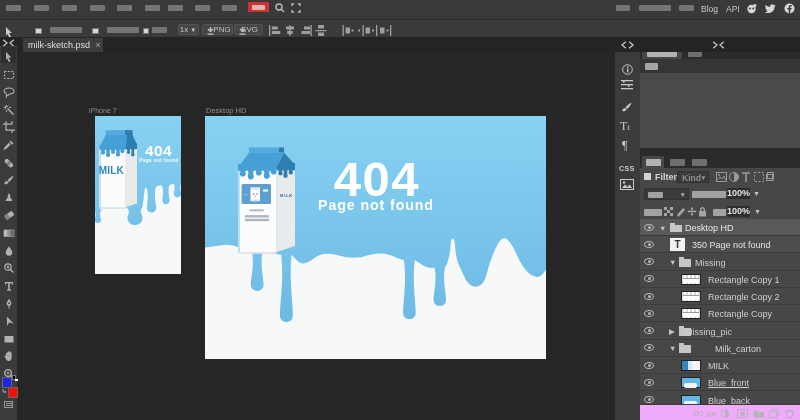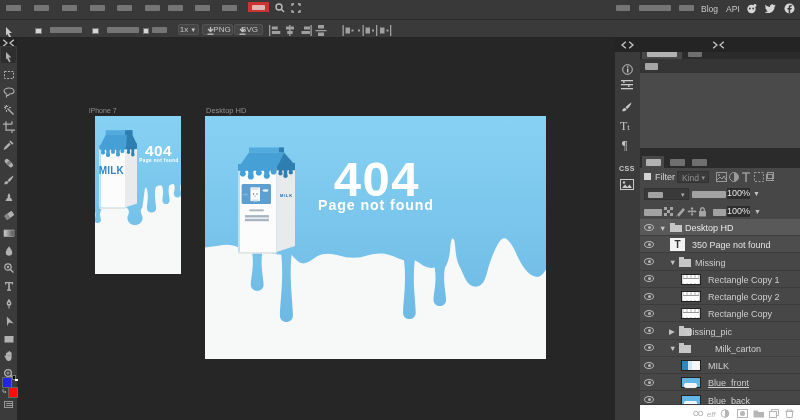--- a/index.html
+++ b/index.html
@@ -23,21 +23,21 @@
 #canvas{left:17px;top:52px;width:598px;height:368px;background:#262626;}
 
 #ltools{left:0;top:45.5px;width:17px;height:374.5px;background:#3b3b3b;}
 #ltools svg{opacity:0.85;}
 
 #rstrip{left:615px;top:37px;width:25px;height:383px;background:#3b3b3b;}
 #rstriptop{left:615px;top:37px;width:25px;height:15px;background:#242424;}
 
 #rpanel{left:640px;top:37px;width:160px;height:383px;background:#474747;}
 #rpaneltop{left:640px;top:37px;width:160px;height:15px;background:#242424;}
-.seg{position:absolute;left:0;width:160px;}
+.seg{position:absolute;left:0;width:160px;font-weight:bold;}
 .ptab{position:absolute;height:12px;font-size:8.5px;line-height:12px;padding:0 5px;color:#9a9a9a;}
 .ptab .zh{background:#6f6f6f;}
 .ptab.on .zh{background:#b2b2b2;}
 .ptab.on{background:#474747;color:#e8e8e8;}
 .lrow{position:absolute;left:0;width:160px;height:17px;border-bottom:1px solid #3c3c3c;color:#cfcfcf;font-size:9px;}
 .lrow .nm{position:absolute;top:4px;}
 svg{display:block;}
 .icn{position:absolute;}
 .zh{position:absolute;display:block;background:#757575;border-radius:1px;}
 .eye{position:absolute;left:4px;top:4.5px;width:10px;height:7px;}
@@ -133,20 +133,23 @@
 <path d="M41.5 0h1.3v11h-1.3z M35 1.5h6v3h-6z M32.5 6h8.5v3h-8.5z"></path>
 <path d="M46.5 5h11v1.3h-11z M49 0h6v3.5h-6z M49 7.5h6v3.5h-6z"></path>
 <path d="M73.5 0h1.3v11h-1.3z M76.5 2.5h4.5v6h-4.5z M82.5 4.5h2v2h-2z"></path>
 <path d="M91.5 0h1.3v11h-1.3z M94.5 2.5h4.5v6h-4.5z M101 4.5h2v2h-2z M87 4.5h2v2h-2z" transform="translate(2,0)"></path>
 <path d="M111 2.5h4.5v6H111z M117.5 4.5h2v2h-2z M107 0h1.3v11H107z M121 0h1.3v11H121z"></path>
 </g>
       </svg>
   </div>
 
   <div class="abs" id="canvas"></div>
+  <div class="abs" id="tabbar">
+    <div id="tab">milk-sketch.psd <span style="color:#aaa;margin-left:3px">×</span></div>
+  </div>
 
   <div class="abs" style="left:89px;top:106.5px;color:#8f8f8f;font-size:7px;">iPhone 7</div>
   <div class="abs" style="left:206px;top:106px;color:#8f8f8f;font-size:7.5px;">Desktop HD</div>
 
   <div class="abs" id="ab1" style="left:95px;top:116px;width:86px;height:158px;">
       <svg width="86" height="158" viewBox="0 0 86 158">
 <defs>
 <linearGradient id="bg1" x1="0" y1="0" x2="0" y2="1">
 <stop offset="0" stop-color="#87D2F3"></stop>
             <stop offset="1" stop-color="#6CB9E4"></stop>
@@ -476,21 +479,21 @@
           <span class="th thb1"></span>
           <span class="nm" style="left:68px;text-decoration:underline;">Blue_front</span>
       </div>
       <div class="lrow" style="top:354.5px;">
         <span class="eye"></span>
           <span class="th thb2"></span>
           <span class="nm" style="left:68px;">Blue_back</span>
       </div>
     </div>
 
-    <div class="seg" style="top:367px;height:16px;background:#ffffff;border-top:1px solid #3a3a3a;" id="lbottom">
+    <div class="seg" style="top:367px;height:16px;background:#f0abfc;border-top:1px solid #3a3a3a;" id="lbottom">
         <svg class="icn" style="left:53px;top:4px" width="104" height="9" viewBox="0 0 104 9">
 <g fill="none" stroke="#b5b5b5" stroke-width="1">
 <circle cx="2.8" cy="4.5" r="2.2"></circle>
             <circle cx="7.6" cy="4.5" r="2.2"></circle>
 <text x="14" y="7.5" font-size="7.5" fill="#b5b5b5" stroke="none" font-style="italic" font-family="Liberation Sans">eff</text>
 <circle cx="32" cy="4.5" r="3.8"></circle>
             <path d="M32 0.7 a3.8 3.8 0 0 1 0 7.6z" fill="#b5b5b5" stroke="none"></path>
 <rect x="44.5" y="0.5" width="10" height="8"></rect>
             <circle cx="49.5" cy="4.5" r="2.5" fill="#b5b5b5" stroke="none"></circle>
 <path d="M60.5 1.5 h4 l1 1.5 h5.5 v5.5 h-10.5z" fill="#b5b5b5" stroke="none"></path>

